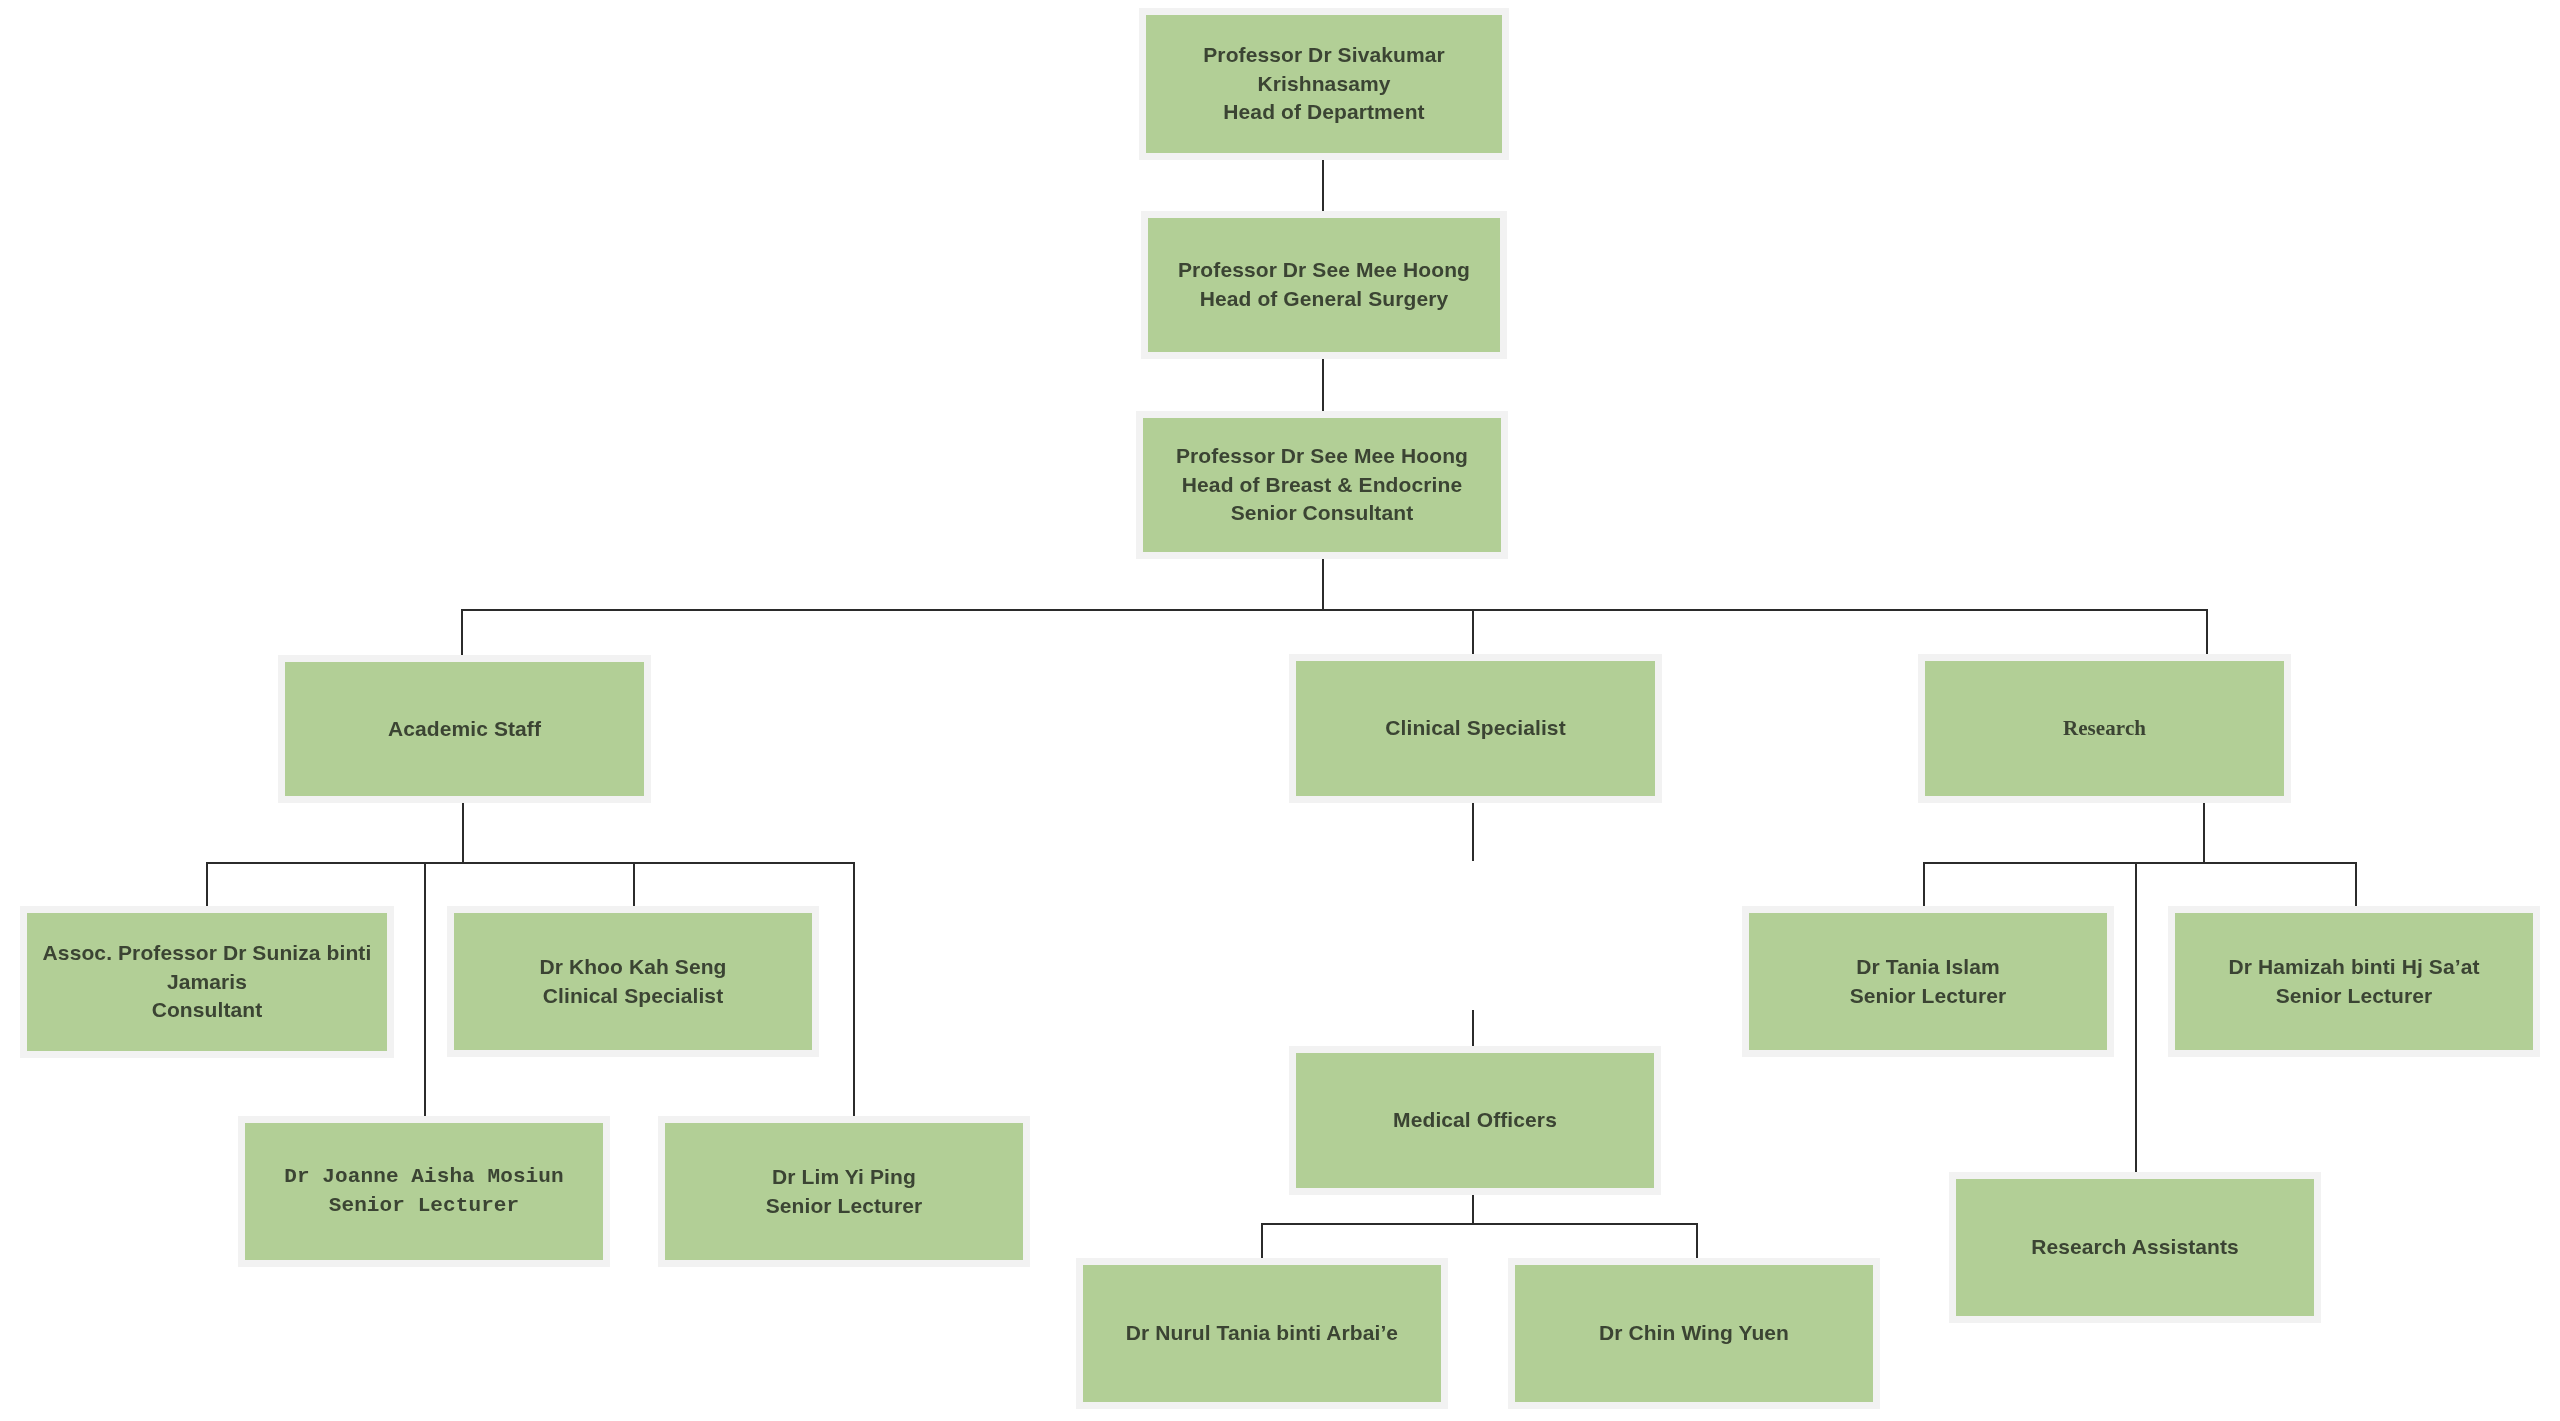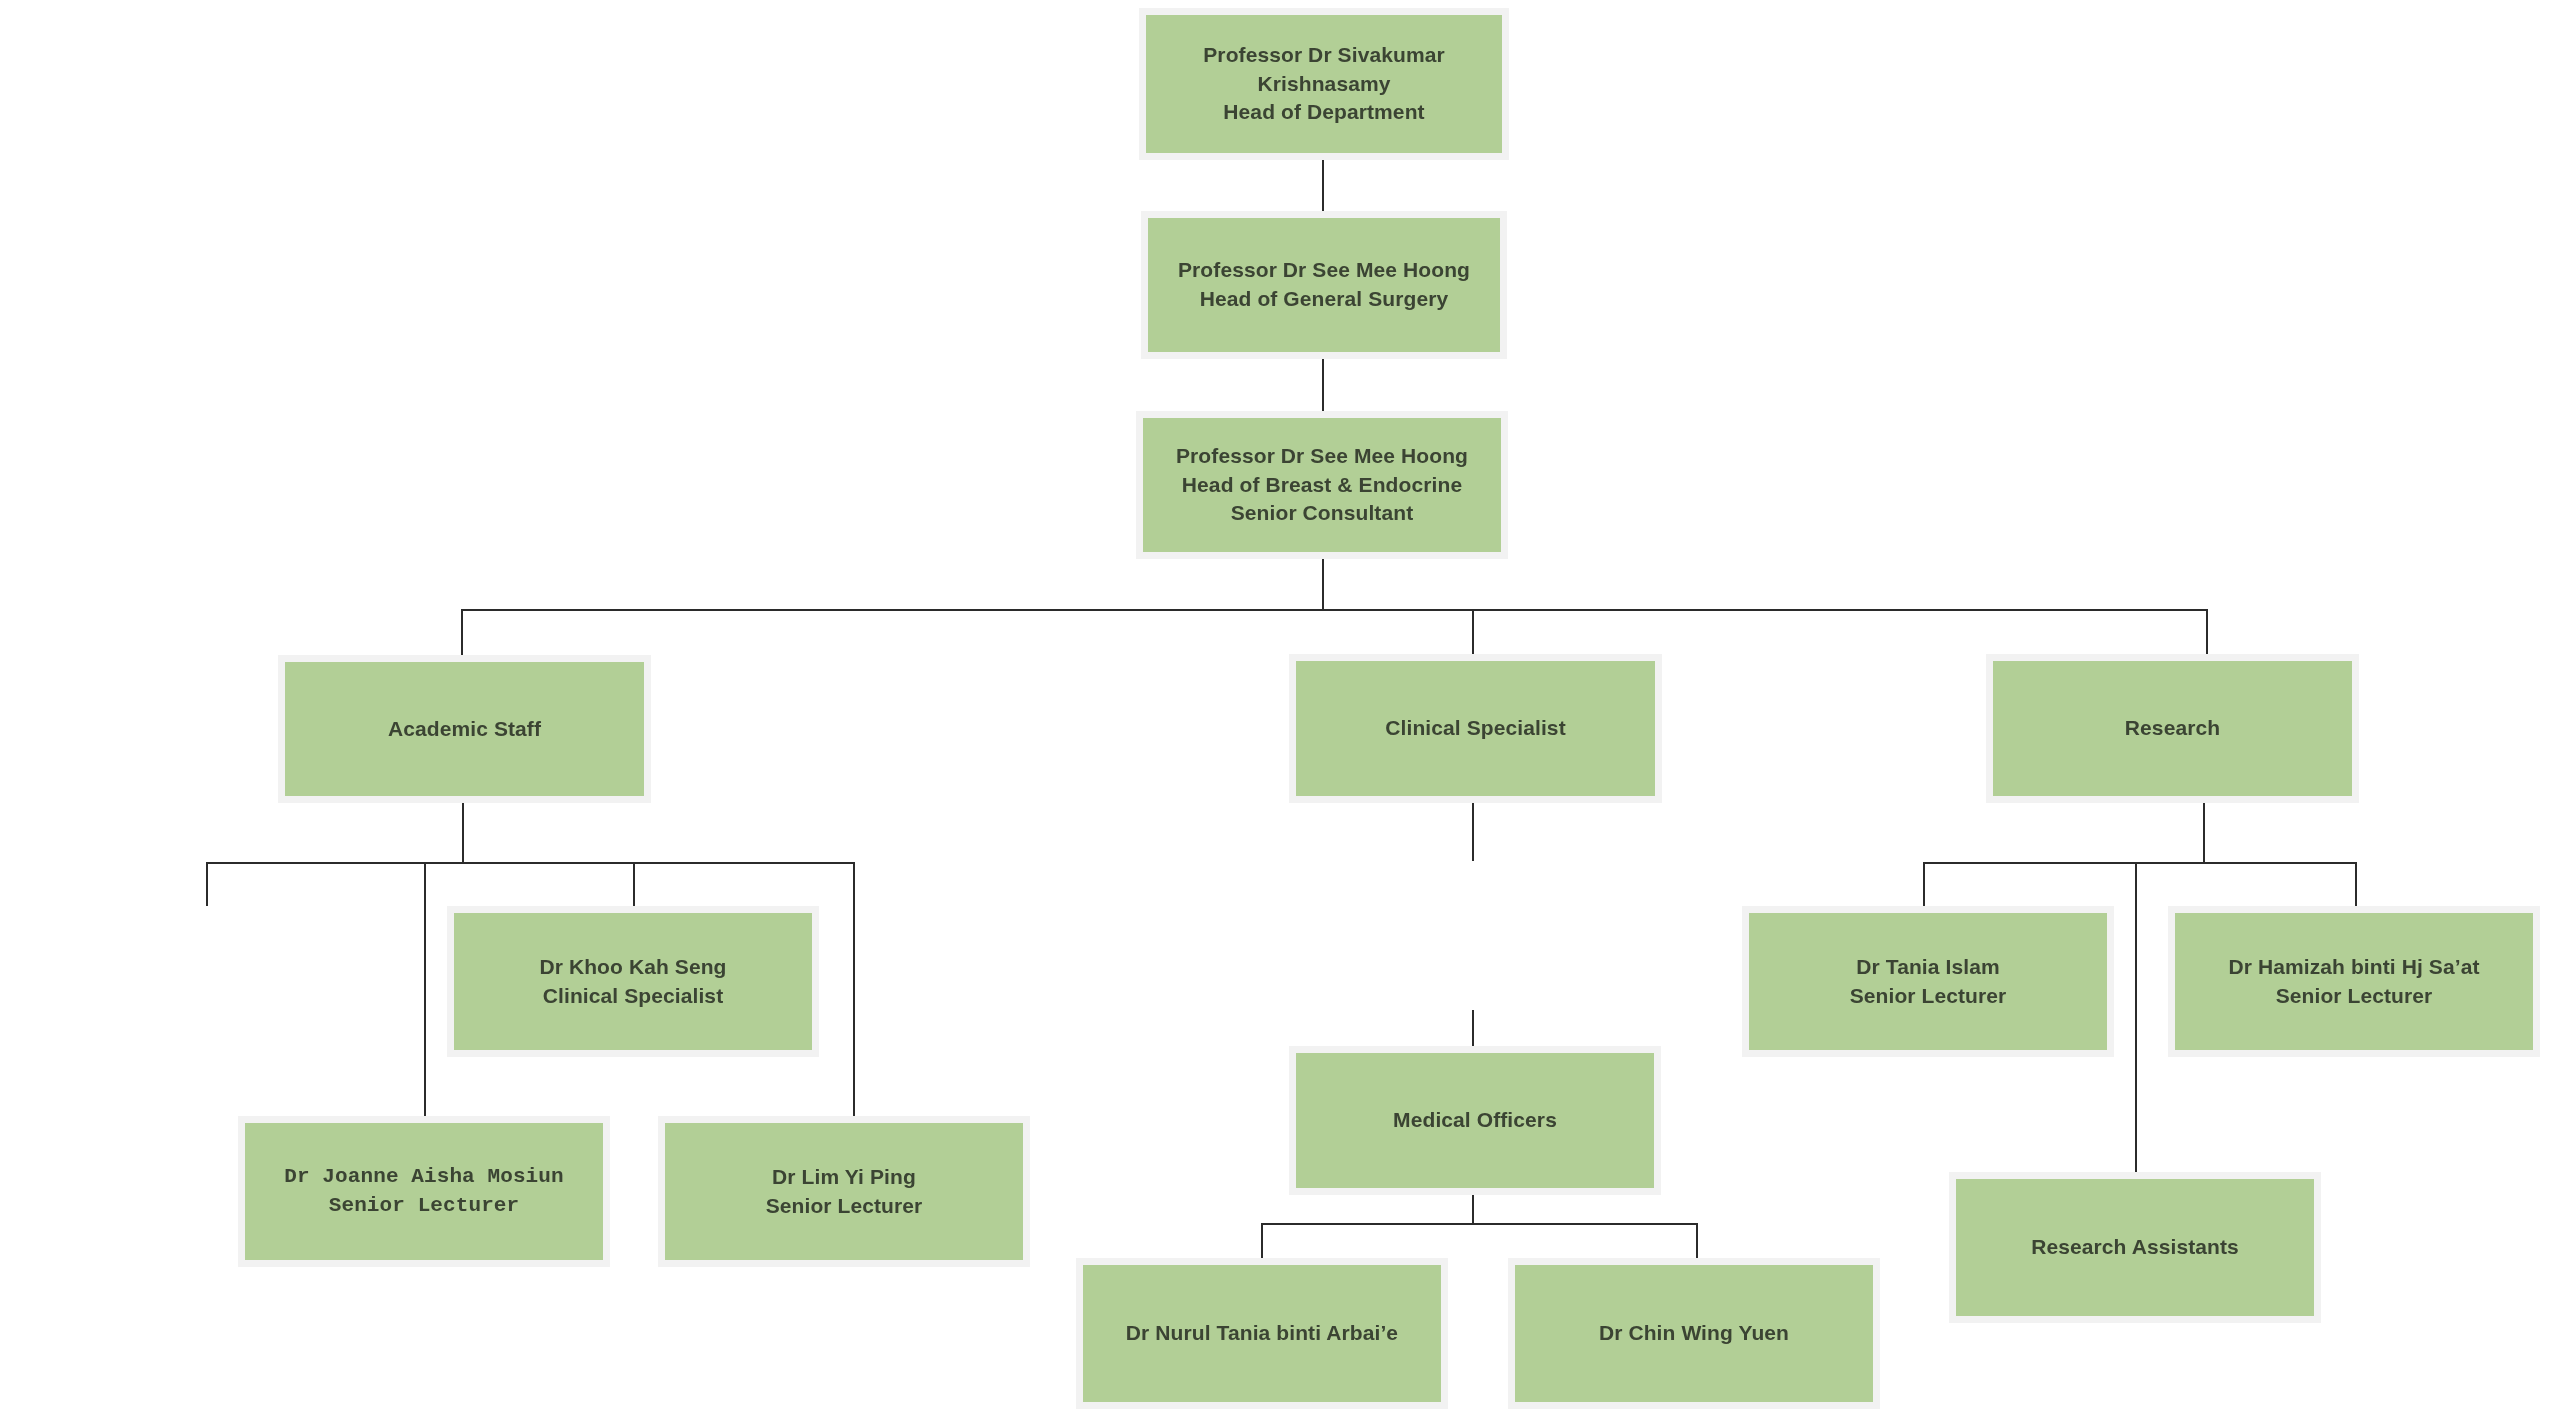--- a/index.html
+++ b/index.html
@@ -107,24 +107,29 @@
   </div>
 
   <div class="node" style="left:278px; top:655px; width:373px; height:148px;">
     <span class="node-text">Academic Staff</span>
   </div>
 
   <div class="node" style="left:1289px; top:654px; width:373px; height:149px;">
     <span class="node-text">Clinical Specialist</span>
   </div>
 
-  <div class="node" style="left:1986px; top:654px; width:373px; height:149px;">
+  <div class="node" style="left:1918px; top:654px; width:373px; height:149px;font-family:Liberation Serif, serif;">
     <span class="node-text">Research</span>
   </div>
 
+  <div class="node" style="left:20px; top:906px; width:374px; height:152px;">
+    <span class="node-text">Assoc. Professor Dr Suniza binti
+Jamaris
+Consultant</span>
+  </div>
 
   <div class="node" style="left:447px; top:906px; width:372px; height:151px;">
     <span class="node-text">Dr Khoo Kah Seng
 Clinical Specialist</span>
   </div>
 
   <div class="node" style="left:238px; top:1116px; width:372px; height:151px;font-family:Liberation Mono, monospace;">
     <span class="node-text">Dr Joanne Aisha Mosiun
 Senior Lecturer</span>
   </div>

